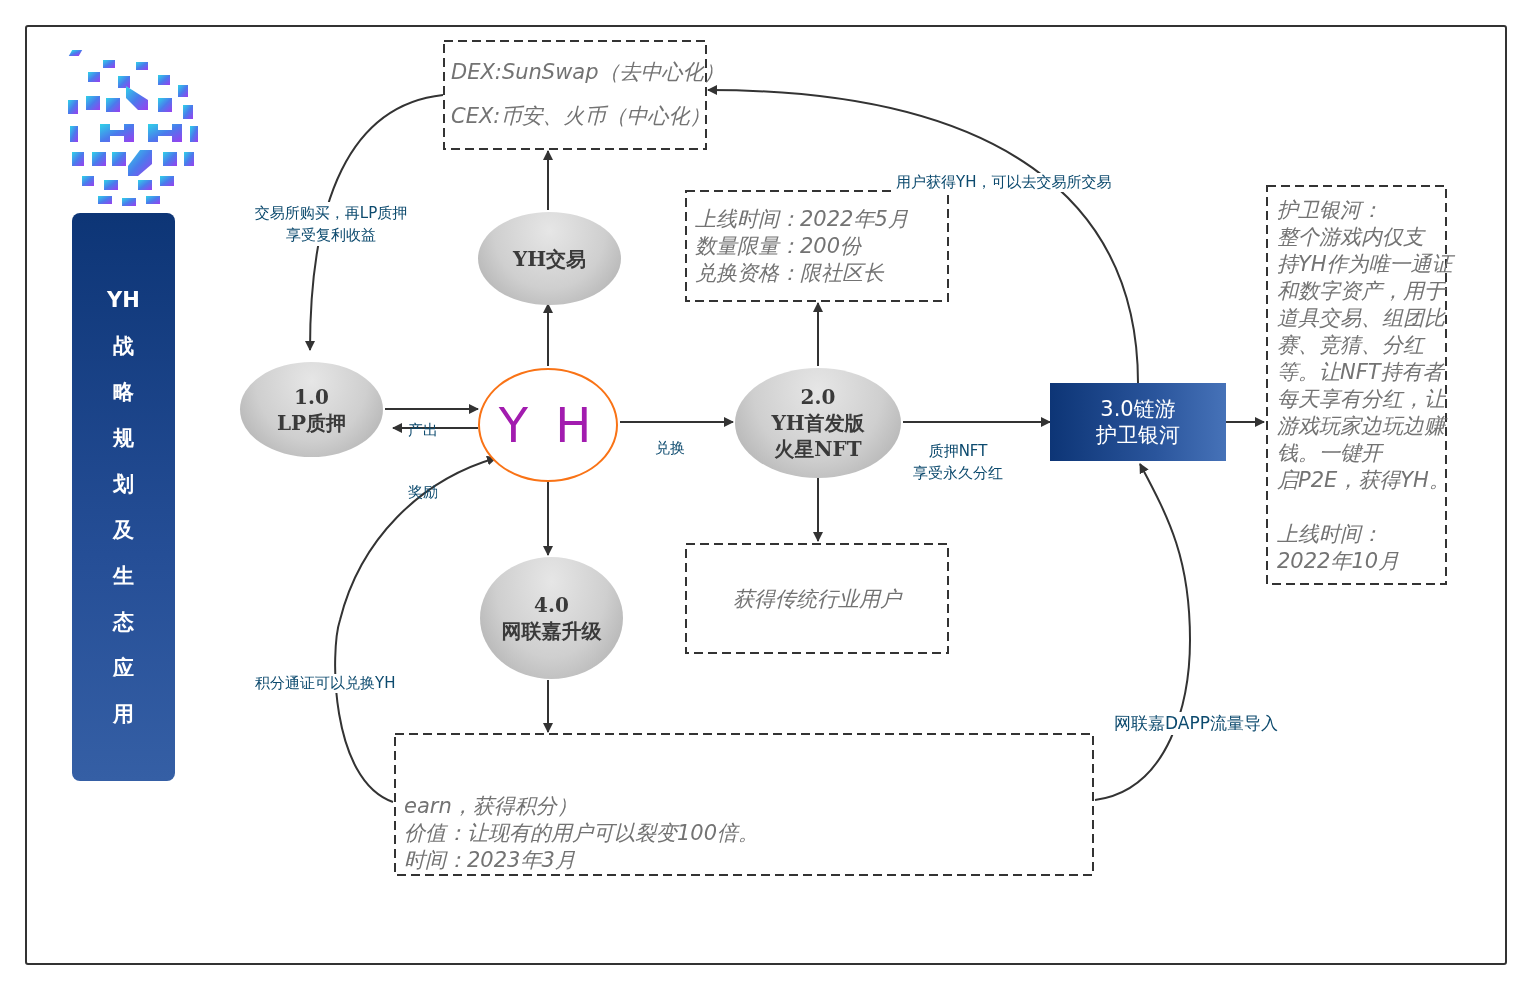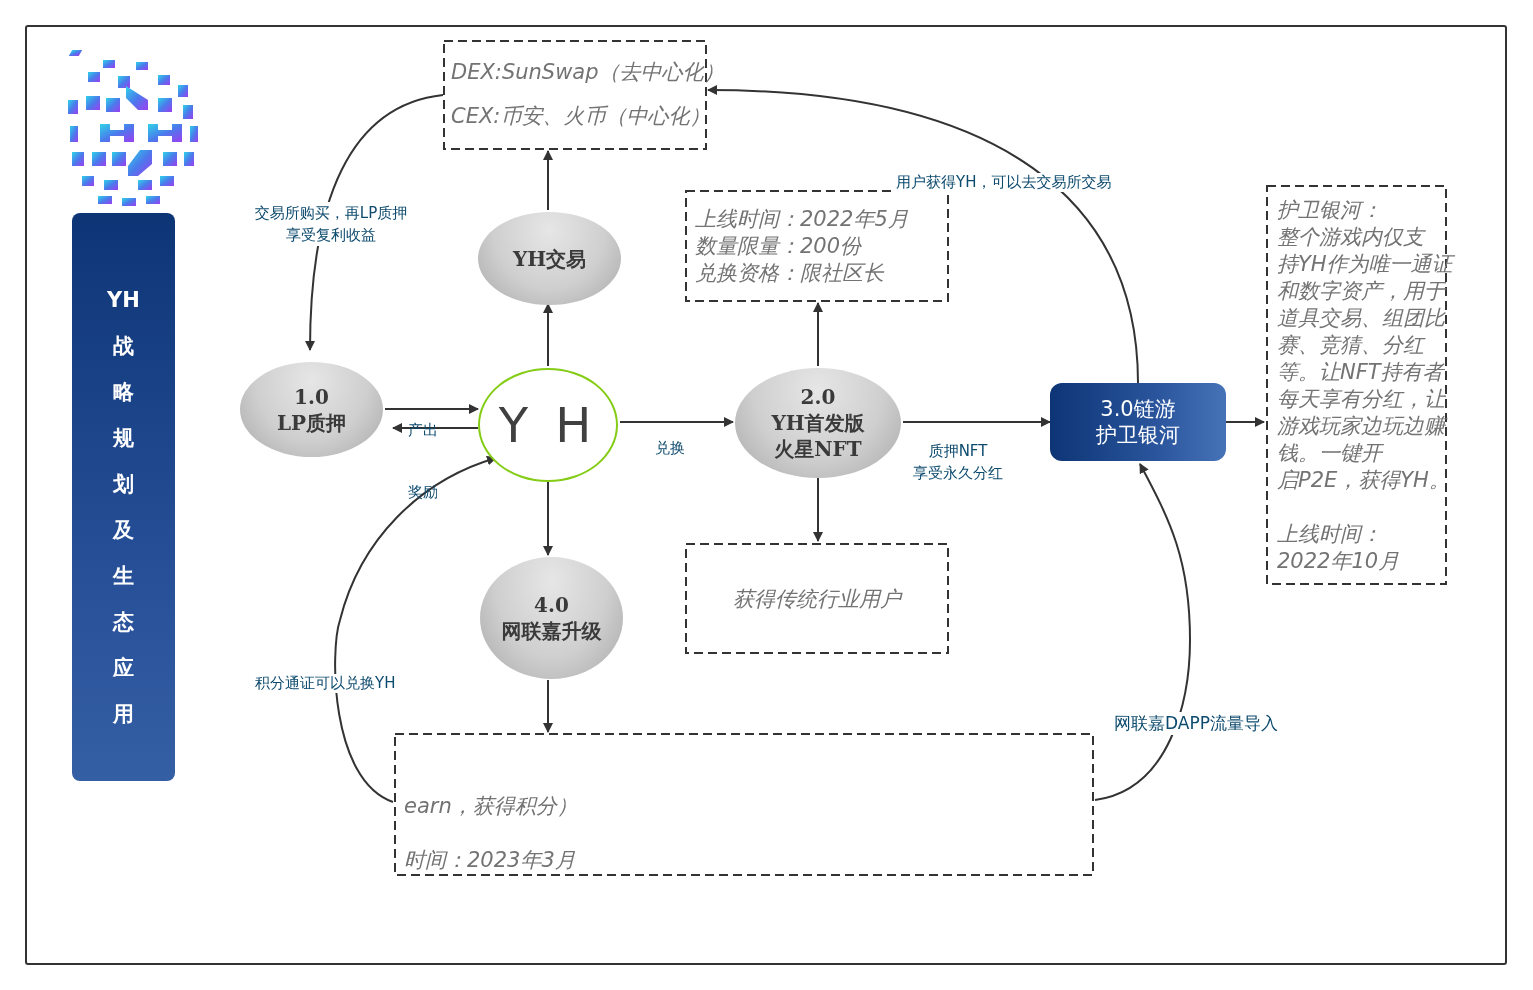--- a/index.html
+++ b/index.html
@@ -12,28 +12,28 @@
   .dashbox { position:absolute; box-sizing:border-box; }
   .dashbox svg { position:absolute; left:0; top:0; width:100%; height:100%; overflow:visible; }
   .txt { position:absolute; font-size:21px; color:#737373; line-height:27px; white-space:nowrap;font-style:italic; }
   .lbl { position:absolute; font-size:15px; color:#0c4a6e; white-space:nowrap; text-align:center;margin-top:39px; }
   .ellipse { position:absolute; border-radius:50%;
              background:radial-gradient(ellipse at 50% 20%, #e6e6e6 0%, #cfcfcf 55%, #a8a8a8 100%);
              display:flex; flex-direction:column; align-items:center; justify-content:center;
              font-family:"DejaVu Serif","Liberation Serif",serif; font-weight:bold; color:#3a3a3a; }
   .ellipse span { display:block; line-height:26px; font-size:20px; }
   .yh { position:absolute; left:478px; top:368px; width:140px; height:114px; border-radius:50%;
-        border:2px solid #84cc16; box-sizing:border-box; background:#fff;
+        border:2px solid #f97316; box-sizing:border-box; background:#fff;
         display:flex; align-items:center; justify-content:center;
-        font-size:48px; color:#404040; font-family:"DejaVu Sans","Liberation Sans",sans-serif; letter-spacing:6px; }
+        font-size:48px; color:#a21caf; font-family:"DejaVu Sans","Liberation Sans",sans-serif; letter-spacing:6px; }
   .sidebar { position:absolute; left:72px; top:213px; width:103px; height:568px;
              border-radius:8px; background:linear-gradient(180deg,#0d3576 0%,#254e96 60%,#355fa5 100%);
              display:flex; flex-direction:column; align-items:center; padding-top:64px; box-sizing:border-box; }
   .sidebar span { color:#fff; font-size:21px; line-height:46px; font-weight:bold; }
-  .gamebox { position:absolute; left:1050px; top:383px; width:176px; height:78px; border-radius:12px;
+  .gamebox { position:absolute; left:1050px; top:383px; width:176px; height:78px; border-radius:0;
              background:linear-gradient(90deg,#0d3576 0%,#2a559c 60%,#4672b8 100%);
              display:flex; flex-direction:column; align-items:center; justify-content:center; }
   .gamebox span { color:#fff; font-size:21px; line-height:26px; }
 </style>
 </head>
 <body>
 
 <div class="frame"></div>
 
 <svg class="links" viewBox="0 0 1533 990">
@@ -177,20 +177,21 @@
     <div class="txt" style="position:relative;">上线时间：</div>
     <div class="txt" style="position:relative;">2022年10月</div>
   </div>
 </div>
 
 <div class="dashbox" style="left:394px;top:733px;width:700px;height:143px;">
   <svg preserveAspectRatio="none">
       <rect x="1" y="1" width="698" height="141" fill="none" stroke="#333" stroke-width="2" stroke-dasharray="9,5"></rect>
     </svg>
   <div class="txt" style="left:10px;top:60px;">earn，获得积分）</div>
+  <div class="txt" style="left:10px;top:87px;">价值：让现有的用户可以裂变100倍。</div>
   <div class="txt" style="left:10px;top:114px;">时间：2023年3月</div>
 </div>
 
 <div class="ellipse" style="left:478px;top:212px;width:143px;height:93px;">
   <span>YH交易</span>
 </div>
 <div class="ellipse" style="left:240px;top:362px;width:143px;height:95px;">
   <span>1.0</span>
   <span>LP质押</span>
 </div>

